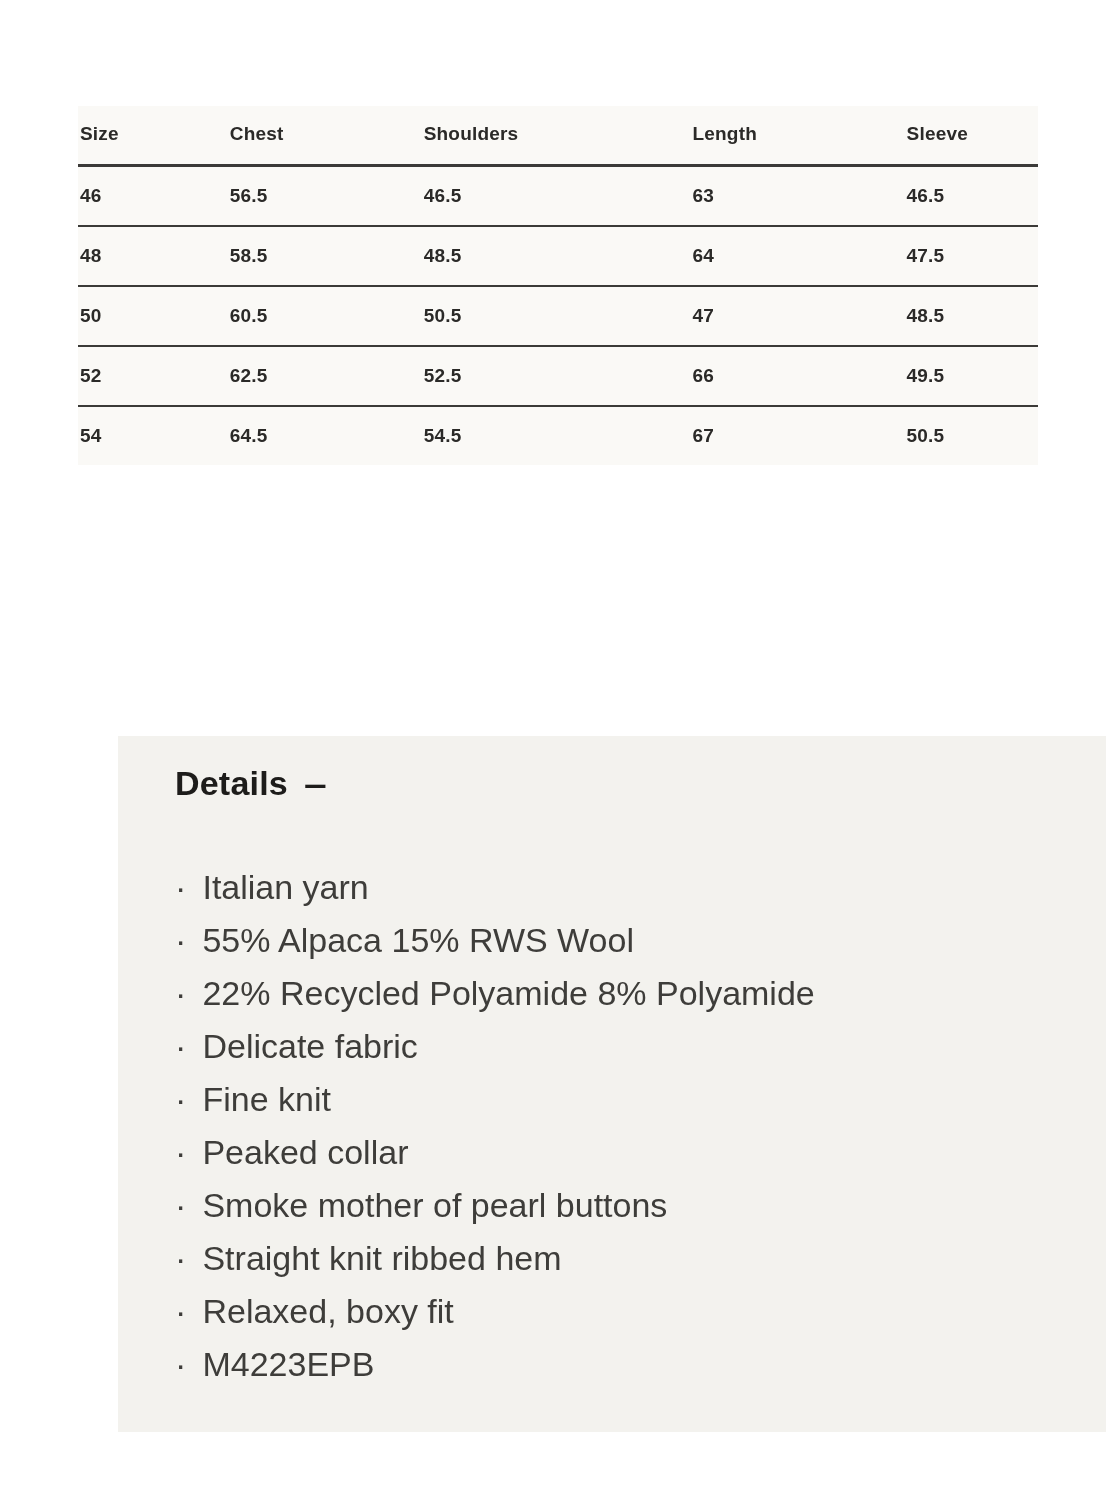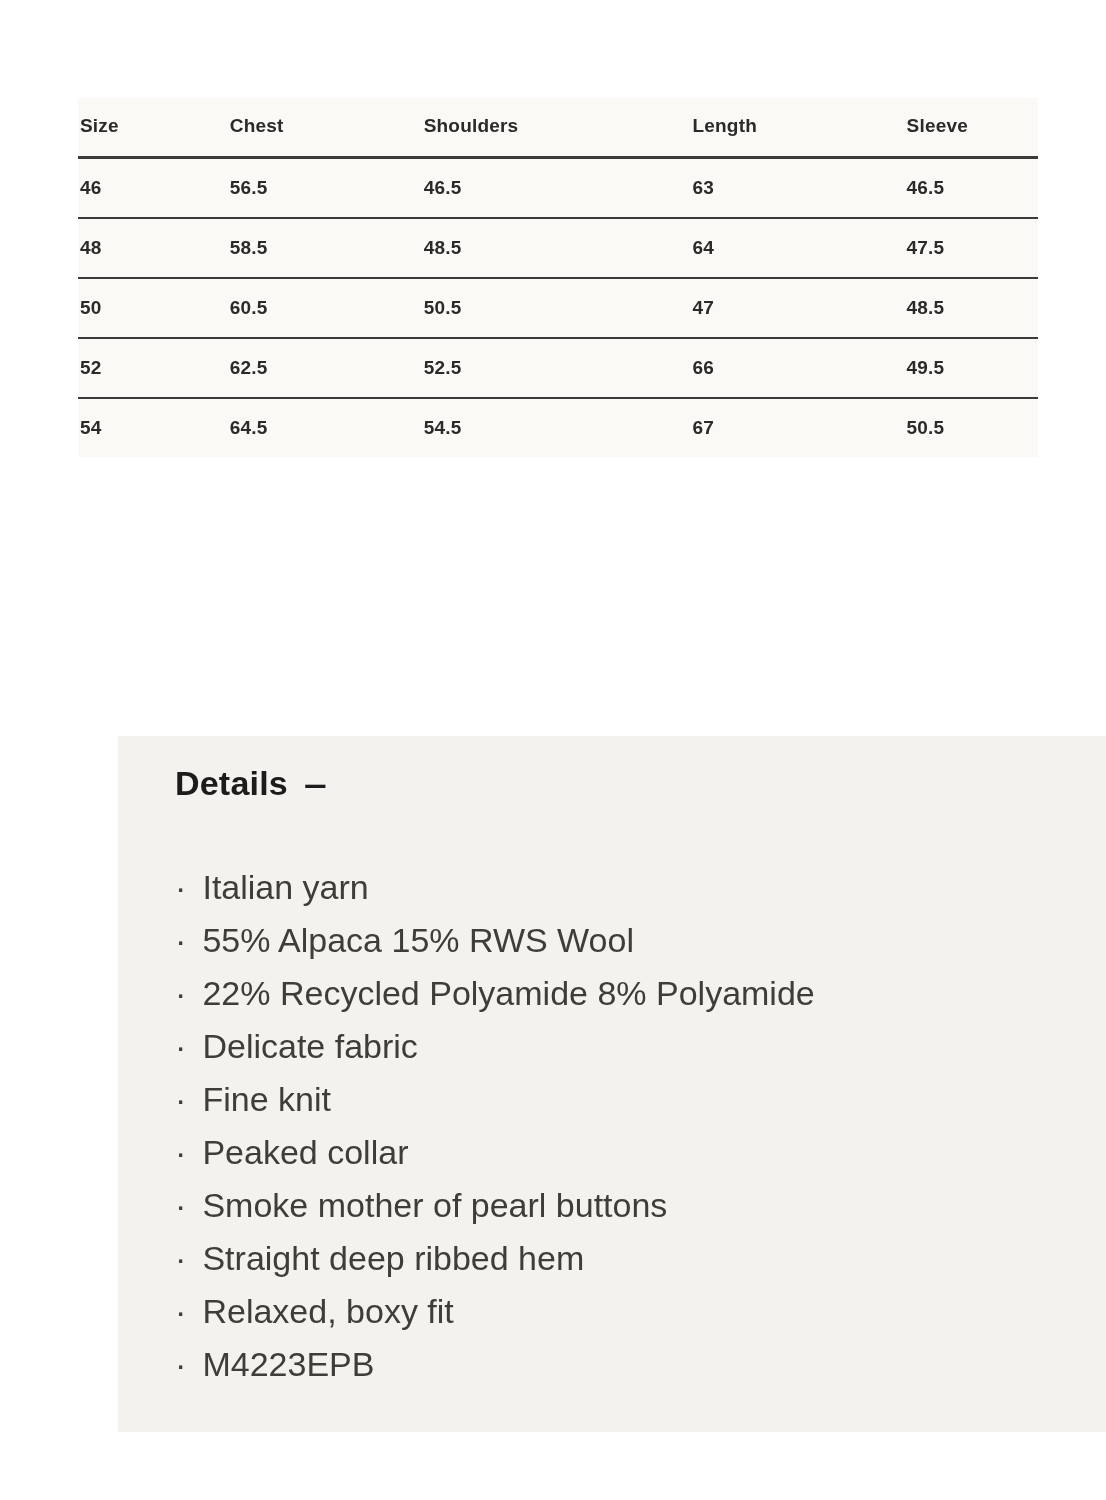--- a/index.html
+++ b/index.html
@@ -13,21 +13,21 @@
     width: 1106px;
     height: 1500px;
     background: #ffffff;
     overflow: hidden;
   }
 
   
   .size-table-wrap {
     position: absolute;
     left: 78px;
-    top: 98px;
+    top: 106px;
     width: 960px;
     background: #faf9f6;
   }
   table.size-table {
     width: 100%;
     border-collapse: collapse;
     table-layout: fixed;
   }
   table.size-table th {
     text-align: left;
@@ -167,19 +167,19 @@
       <span class="details-collapse">–</span>
     </div>
     <ul class="details-list" id="details-list">
         <li><span class="bullet">·</span><span> Italian yarn</span></li>
         <li><span class="bullet">·</span><span> 55% Alpaca 15% RWS Wool</span></li>
         <li><span class="bullet">·</span><span> 22% Recycled Polyamide 8% Polyamide</span></li>
         <li><span class="bullet">·</span><span> Delicate fabric</span></li>
         <li><span class="bullet">·</span><span> Fine knit</span></li>
         <li><span class="bullet">·</span><span> Peaked collar</span></li>
         <li><span class="bullet">·</span><span> Smoke mother of pearl buttons</span></li>
-        <li><span class="bullet">·</span><span> Straight deep ribbed hem</span></li>
+        <li><span class="bullet">·</span><span> Straight knit ribbed hem</span></li>
         <li><span class="bullet">·</span><span> Relaxed, boxy fit</span></li>
         <li><span class="bullet">·</span><span> M4223EPB</span></li>
       </ul>
   </div>
 
 </div>
 
 </body></html>

